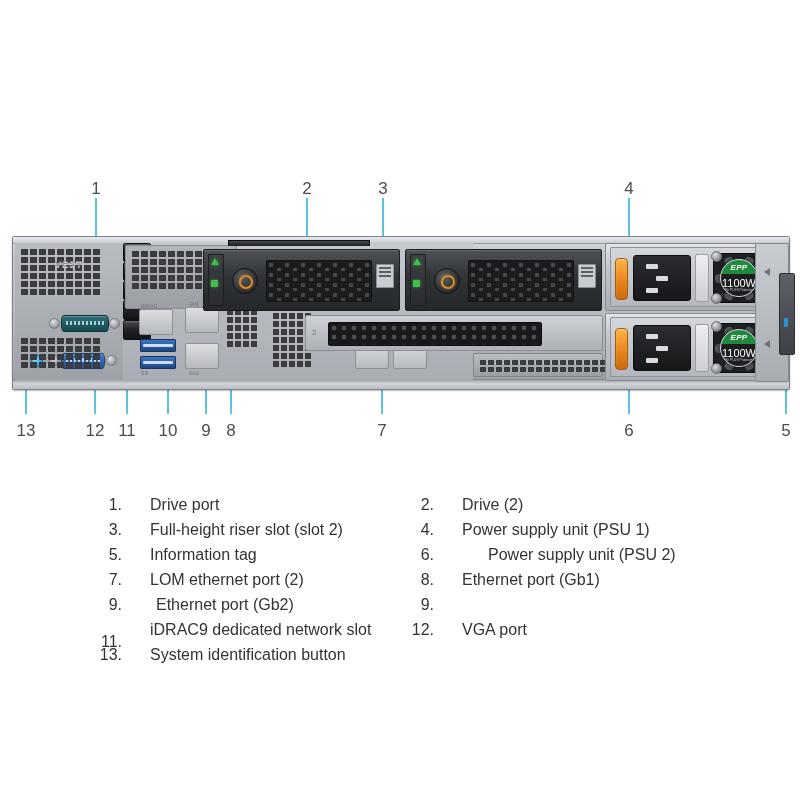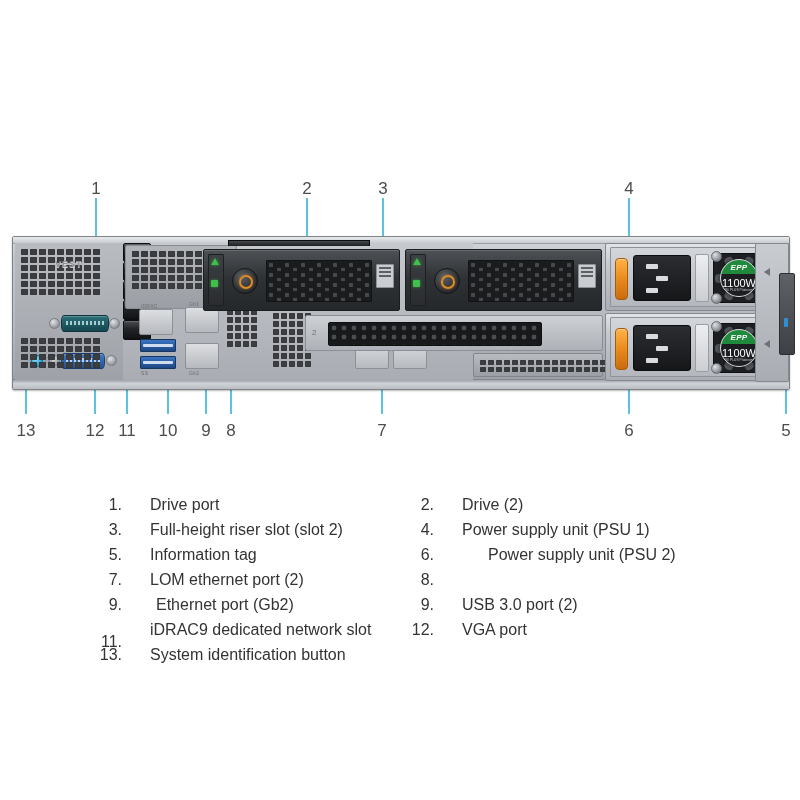--- a/index.html
+++ b/index.html
@@ -729,26 +729,26 @@
       <div class="legend-row">
         <div class="lg-item lg-num" style="left: 92px; width: 30px;">5.</div>
         <div class="lg-item lg-txt" style="left: 150px;">Information tag</div>
         <div class="lg-item lg-num" style="left: 404px; width: 30px;">6.</div>
         <div class="lg-item lg-txt" style="left: 488px;">Power supply unit (PSU 2)</div>
       </div>
       <div class="legend-row">
         <div class="lg-item lg-num" style="left: 92px; width: 30px;">7.</div>
         <div class="lg-item lg-txt" style="left: 150px;">LOM ethernet port (2)</div>
         <div class="lg-item lg-num" style="left: 404px; width: 30px;">8.</div>
+        <div class="lg-item lg-txt" style="left: 462px;">Ethernet port (Gb1)</div>
       </div>
       <div class="legend-row">
         <div class="lg-item lg-num" style="left: 92px; width: 30px;">9.</div>
         <div class="lg-item lg-txt" style="left: 156px;">Ethernet port (Gb2)</div>
         <div class="lg-item lg-num" style="left: 404px; width: 30px;">9.</div>
-        <div class="lg-item lg-txt" style="left: 462px;">USB 3.0 port (2)</div>
       </div>
       <div class="legend-row">
         <div class="lg-item lg-num" style="left: 92px; width: 30px; margin-top: 12px;">11.</div>
         <div class="lg-item lg-txt" style="left: 150px;">iDRAC9 dedicated network slot</div>
         <div class="lg-item lg-num" style="left: 404px; width: 30px;">12.</div>
         <div class="lg-item lg-txt" style="left: 462px;">VGA port</div>
       </div>
       <div class="legend-row">
         <div class="lg-item lg-num" style="left: 92px; width: 30px;">13.</div>
         <div class="lg-item lg-txt" style="left: 150px;">System identification button</div>

